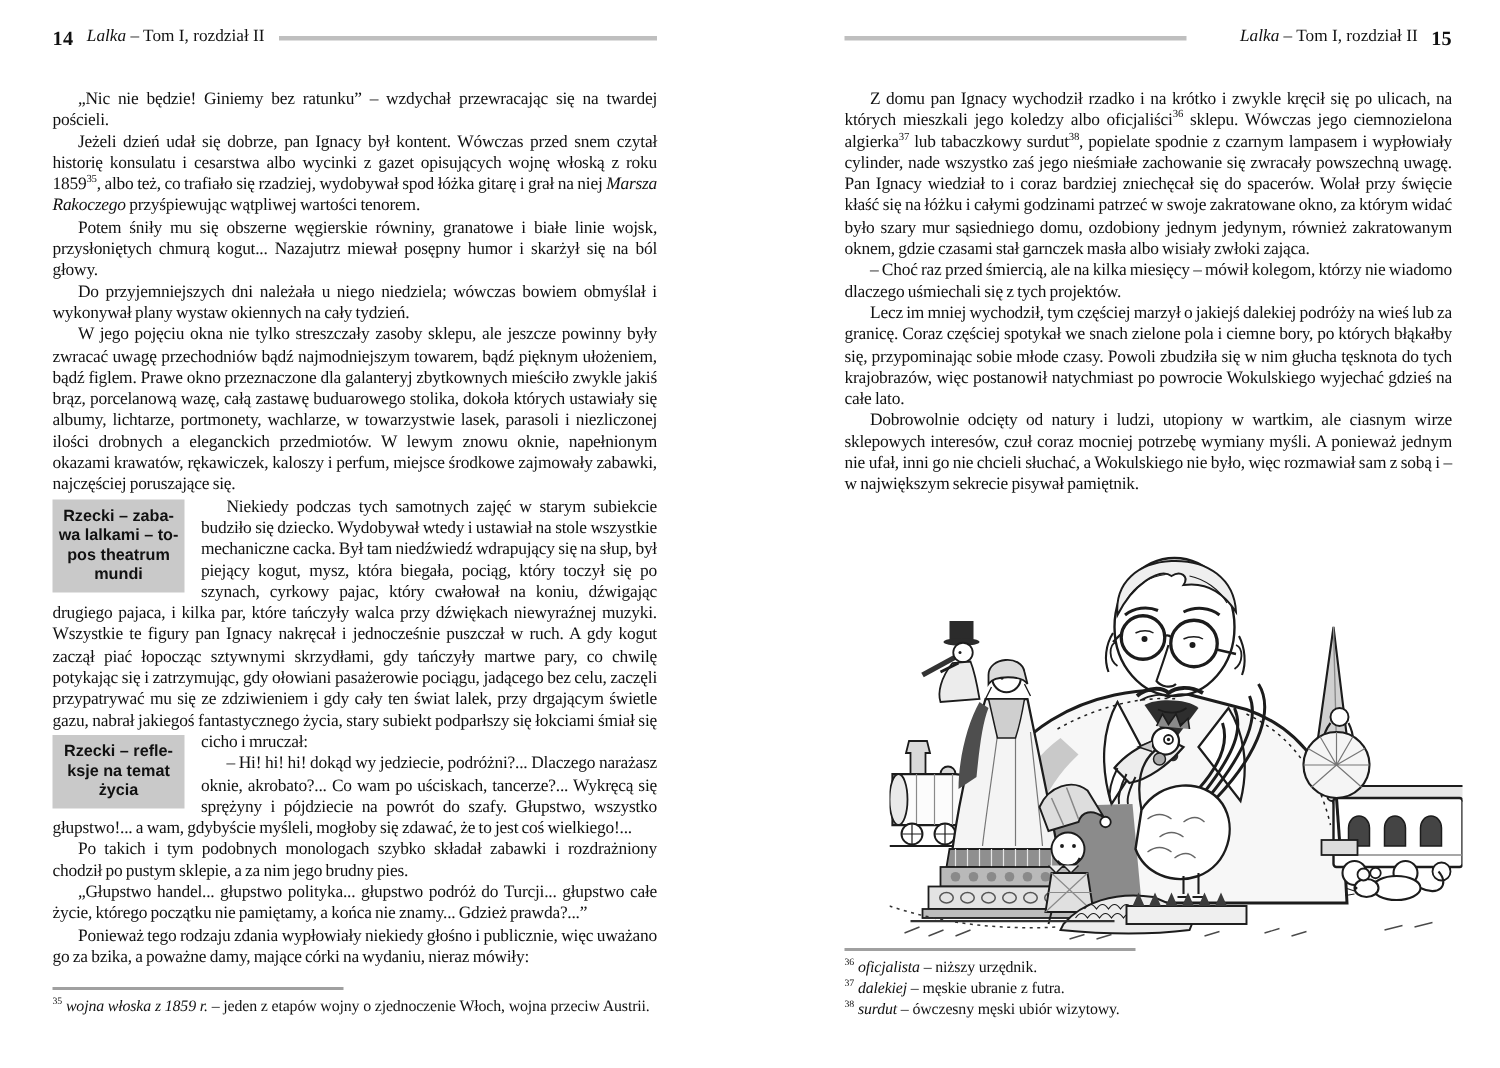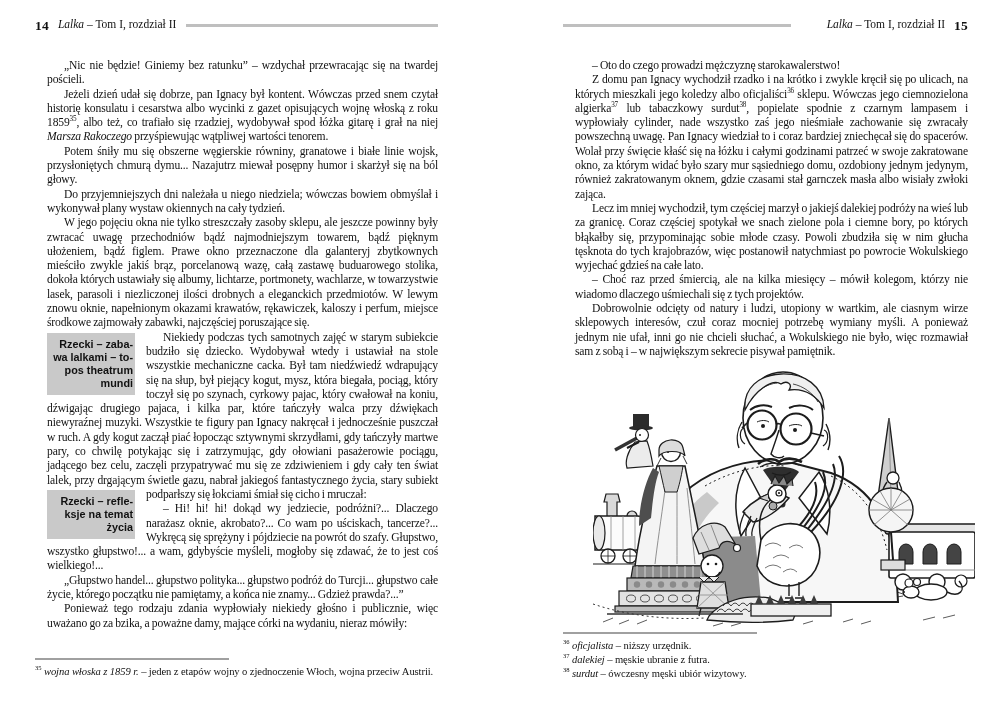--- a/index.html
+++ b/index.html
@@ -19,33 +19,33 @@
   #page-left .pn{margin-right:9px;}
   #page-right .pn{margin-left:9px;}
   .hrule{flex:1;height:3px;background:#bfbfbf;align-self:center;}
   #page-left .hrule{margin-left:10px;}
   #page-right .hrule{margin-right:36px;}
 
   
   .bodytext{
     margin-top:27px;
     font-size:11.6px;line-height:14.3px;text-align:justify;
-    letter-spacing:-0.15px;word-spacing:-0.5px;margin-left:12px;
+    letter-spacing:-0.15px;word-spacing:-0.5px;
   }
   .bodytext p{margin:0;text-indent:17px;}
   sup{vertical-align:super;font-size:0.62em;line-height:0;font-family:Liberation Serif, serif;}
 
   
   .mbox{
     float:left;width:88px;box-sizing:border-box;
     margin:2px 11px 3px 0;padding:5px 2px;
     background:#c9c9c9;
     font-family:"Liberation Sans","DejaVu Sans",sans-serif;
     font-weight:bold;font-size:10.8px;line-height:13px;
-    text-align:right;text-indent:0;white-space:pre-line;
+    text-align:center;text-indent:0;white-space:pre-line;
     letter-spacing:0;word-spacing:0;
   }
 
   
   .fnblock{position:absolute;left:0;width:100%;font-size:10.6px;line-height:13.9px;letter-spacing:-0.1px;}
   #page-left .fnblock{top:640px;}
   #page-right .fnblock{top:614px;}
   .fnrule{width:194px;height:2px;background:#a0a0a0;margin-bottom:5px;}
   .fn{margin:0;}
 
@@ -59,54 +59,54 @@
 <div class="page" id="page-left">
   <div class="hdr">
     <span class="pn">14</span>
     <span class="rt"><i>Lalka</i> – Tom I, rozdział II</span>
     <span class="hrule"></span>
   </div>
 
   <div class="bodytext">
     <p>„Nic nie będzie! Giniemy bez ratunku” – wzdychał przewracając się na twardej pościeli.</p>
     <p>Jeżeli dzień udał się dobrze, pan Ignacy był kontent. Wówczas przed snem czytał historię konsulatu i cesarstwa albo wycinki z gazet opisujących wojnę włoską z roku 1859<sup>35</sup>, albo też, co trafiało się rzadziej, wydobywał spod łóżka gitarę i grał na niej <i>Marsza Rakoczego</i> przyśpiewując wątpliwej wartości tenorem.</p>
-    <p>Potem śniły mu się obszerne węgierskie równiny, granatowe i białe linie wojsk, przysłoniętych chmurą dymu... Nazajutrz miewał posępny humor i skarżył się na ból głowy.</p>
+    <p>Potem śniły mu się obszerne węgierskie równiny, granatowe i białe linie wojsk, przysłoniętych chmurą kogut... Nazajutrz miewał posępny humor i skarżył się na ból głowy.</p>
     <p>Do przyjemniejszych dni należała u niego niedziela; wówczas bowiem obmyślał i wykonywał plany wystaw okiennych na cały tydzień.</p>
     <p>W jego pojęciu okna nie tylko streszczały zasoby sklepu, ale jeszcze powinny były zwracać uwagę przechodniów bądź najmodniejszym towarem, bądź pięknym ułożeniem, bądź figlem. Prawe okno przeznaczone dla galanteryj zbytkownych mieściło zwykle jakiś brąz, porcelanową wazę, całą zastawę buduarowego stolika, dokoła których ustawiały się albumy, lichtarze, portmonety, wachlarze, w towarzystwie lasek, parasoli i niezliczonej ilości drobnych a eleganckich przedmiotów. W lewym znowu oknie, napełnionym okazami krawatów, rękawiczek, kaloszy i perfum, miejsce środkowe zajmowały zabawki, najczęściej poruszające się.</p>
     <p>
       <span class="mbox">Rzecki – zaba-
 wa lalkami – to-
 pos theatrum
 mundi</span><span>Niekiedy podczas tych samotnych zajęć w starym subiekcie budziło się dziecko. Wydobywał wtedy i ustawiał na stole wszystkie mechaniczne cacka. Był tam niedźwiedź wdrapujący się na słup, był piejący kogut, mysz, która biegała, pociąg, który toczył się po szynach, cyrkowy pajac, który cwałował na koniu, dźwigając drugiego pajaca, i kilka par, które tańczyły walca przy dźwiękach niewyraźnej muzyki. Wszystkie te figury pan Ignacy nakręcał i jednocześnie puszczał w ruch. A gdy kogut zaczął piać łopocząc sztywnymi skrzydłami, gdy tańczyły martwe pary, co chwilę potykając się i zatrzymując, gdy ołowiani pasażerowie pociągu, jadącego bez celu, zaczęli przypatrywać mu się ze zdziwieniem i gdy cały ten świat lalek, przy drgającym świetle gazu, nabrał jakiegoś fantastycznego życia, stary subiekt podparłszy się </span><span class="mbox">Rzecki – refle-
 ksje na temat
 życia</span><span>łokciami śmiał się cicho i mruczał:</span>
     </p>
     <p>– Hi! hi! hi! dokąd wy jedziecie, podróżni?... Dlaczego narażasz oknie, akrobato?... Co wam po uściskach, tancerze?... Wykręcą się sprężyny i pójdziecie na powrót do szafy. Głupstwo, wszystko głupstwo!... a wam, gdybyście myśleli, mogłoby się zdawać, że to jest coś wielkiego!...</p>
+    <p>Po takich i tym podobnych monologach szybko składał zabawki i rozdrażniony chodził po pustym sklepie, a za nim jego brudny pies.</p>
     <p>„Głupstwo handel... głupstwo polityka... głupstwo podróż do Turcji... głupstwo całe życie, którego początku nie pamiętamy, a końca nie znamy... Gdzież prawda?...”</p>
     <p>Ponieważ tego rodzaju zdania wypłowiały niekiedy głośno i publicznie, więc uważano go za bzika, a poważne damy, mające córki na wydaniu, nieraz mówiły:</p>
   </div>
 
   <div class="fnblock">
     <div class="fnrule"></div>
     <p class="fn"><sup>35</sup> <i>wojna włoska z 1859 r.</i> – jeden z etapów wojny o zjednoczenie Włoch, wojna przeciw Austrii.</p>
   </div>
 </div>
 
 <div class="page" id="page-right">
   <div class="hdr">
     <span class="hrule"></span>
     <span class="rt"><i>Lalka</i> – Tom I, rozdział II</span>
     <span class="pn">15</span>
   </div>
 
   <div class="bodytext">
-    <p>– Oto do czego prowadzi mężczyznę starokawalerstwo!</p>
     <p>Z domu pan Ignacy wychodził rzadko i na krótko i zwykle kręcił się po ulicach, na których mieszkali jego koledzy albo oficjaliści<sup>36</sup> sklepu. Wówczas jego ciemnozielona algierka<sup>37</sup> lub tabaczkowy surdut<sup>38</sup>, popielate spodnie z czarnym lampasem i wypłowiały cylinder, nade wszystko zaś jego nieśmiałe zachowanie się zwracały powszechną uwagę. Pan Ignacy wiedział to i coraz bardziej zniechęcał się do spacerów. Wolał przy święcie kłaść się na łóżku i całymi godzinami patrzeć w swoje zakratowane okno, za którym widać było szary mur sąsiedniego domu, ozdobiony jednym jedynym, również zakratowanym oknem, gdzie czasami stał garnczek masła albo wisiały zwłoki zająca.</p>
+    <p>– Choć raz przed śmiercią, ale na kilka miesięcy – mówił kolegom, którzy nie wiadomo dlaczego uśmiechali się z tych projektów.</p>
     <p>Lecz im mniej wychodził, tym częściej marzył o jakiejś dalekiej podróży na wieś lub za granicę. Coraz częściej spotykał we snach zielone pola i ciemne bory, po których błąkałby się, przypominając sobie młode czasy. Powoli zbudziła się w nim głucha tęsknota do tych krajobrazów, więc postanowił natychmiast po powrocie Wokulskiego wyjechać gdzieś na całe lato.</p>
-    <p>– Choć raz przed śmiercią, ale na kilka miesięcy – mówił kolegom, którzy nie wiadomo dlaczego uśmiechali się z tych projektów.</p>
     <p>Dobrowolnie odcięty od natury i ludzi, utopiony w wartkim, ale ciasnym wirze sklepowych interesów, czuł coraz mocniej potrzebę wymiany myśli. A ponieważ jednym nie ufał, inni go nie chcieli słuchać, a Wokulskiego nie było, więc rozmawiał sam z sobą i – w największym sekrecie pisywał pamiętnik.</p>
   </div>
 
   <div class="illustration">
     <svg viewBox="0 0 382 262" width="382" height="262" xmlns="http://www.w3.org/2000/svg">
 
       <g stroke="#1c1c1c" fill="none">
         <path d="M54,232 C52,180 66,136 108,110 C134,94 166,88 192,91 L238,103 C278,117 297,150 303,196 L305,232 Z" fill="#f7f7f7" stroke-width="2"></path>
         <path d="M70,232 C70,182 84,144 114,122 L126,133 C100,157 88,192 86,232 Z" fill="#9c9c9c" stroke="none" opacity="0.5"></path>
         <path d="M112,116 C140,100 170,94 192,96" stroke-width="1" stroke-dasharray="2,3"></path>

